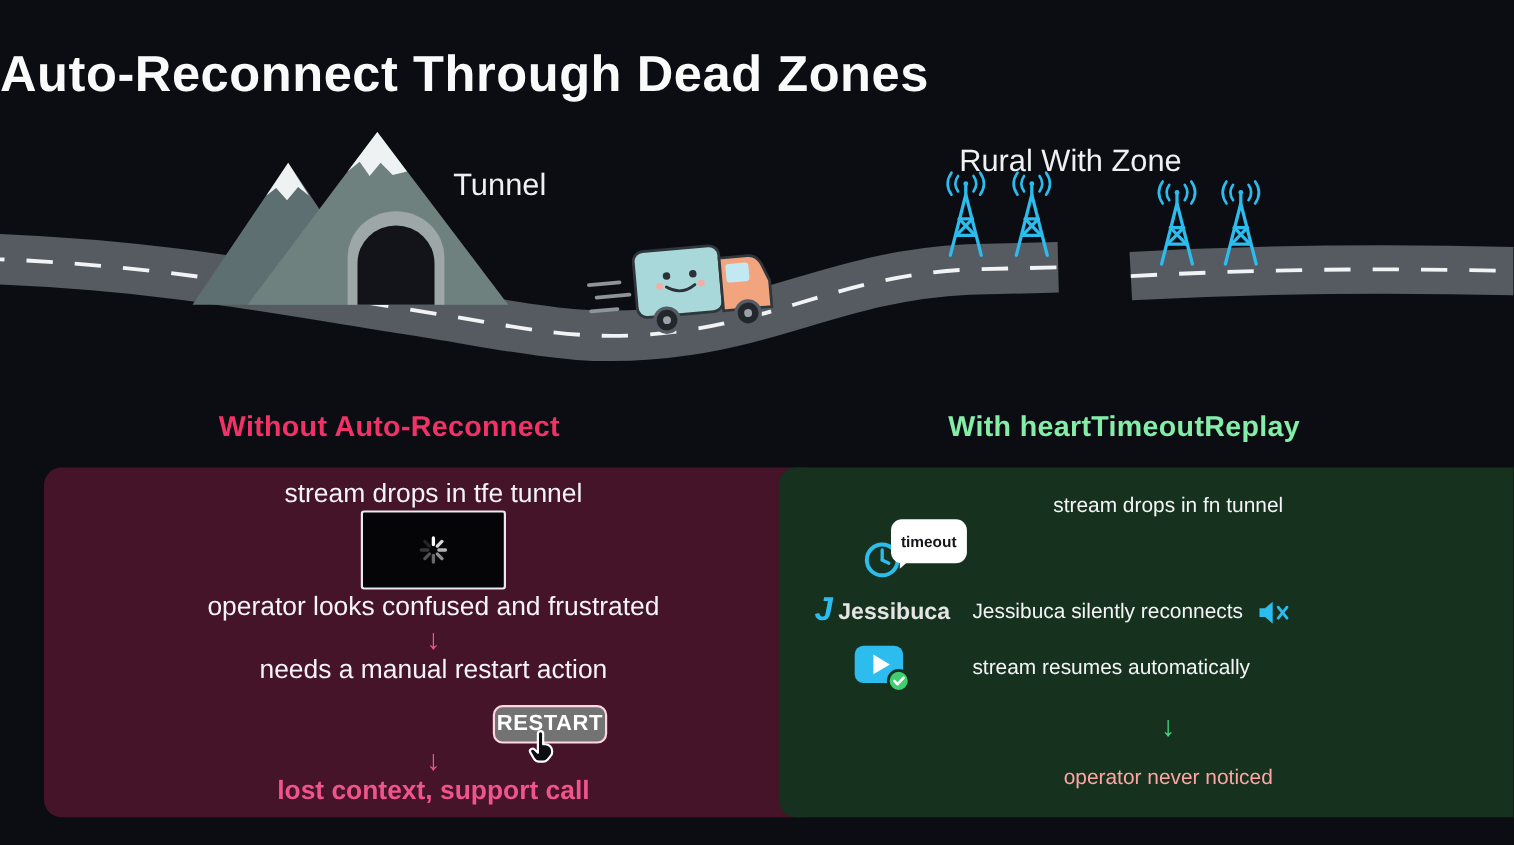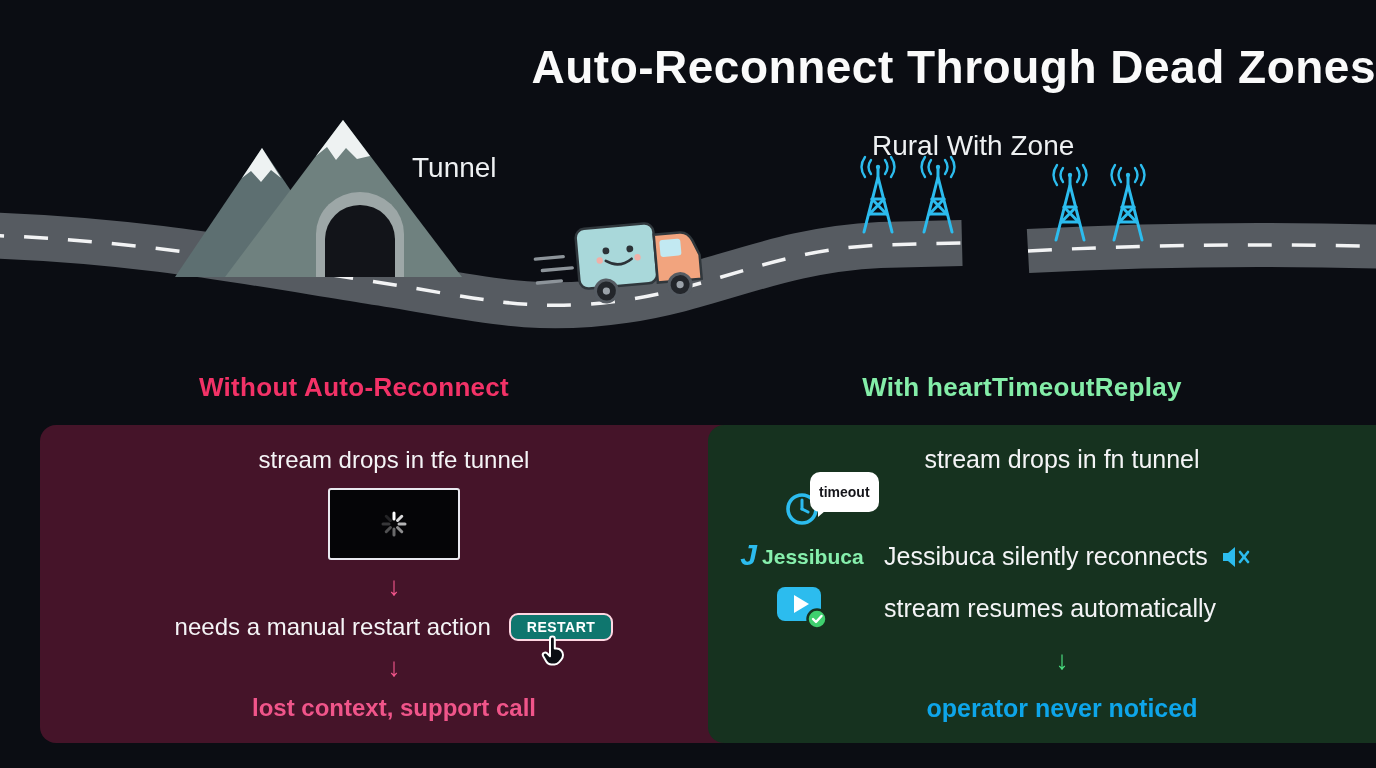--- a/index.html
+++ b/index.html
@@ -6,21 +6,21 @@
   html,body { width:1376px; height:768px; }
   body {
     background:#0b0d13;
     font-family:"Liberation Sans", sans-serif;
     color:#f2f2f2;
     overflow:hidden;
     position:relative;
   }
   .title {
     position:absolute; top:40px; left:0; width:100%;
-    text-align:right; font-size:46px; font-weight:bold; color:#fafafa;
+    text-align:left; font-size:46px; font-weight:bold; color:#fafafa;
     letter-spacing:.5px;
   }
   .scene { position:absolute; top:0; left:0; width:1376px; height:370px;padding-left:12px; }
   .scene-svg { position:absolute; top:0; left:0; width:1376px; height:370px; }
   .scene-label { position:absolute; font-size:28px; color:#eef0f2; }
   .tunnel-label { left:412px; top:152px; }
   .deadzone-label { left:872px; top:130px; }
 
   .panel-heading {
     position:absolute; top:372px; width:628px; text-align:center;
@@ -45,58 +45,58 @@
   .arrow { font-size:26px; font-weight:bold; line-height:1; }
   .arrow.pink  { color:#f0558a; }
   .arrow.green { color:#4ade80; }
 
   .player {
     width:132px; height:72px; background:#050507;
     border:2px solid #e9e9ef; border-radius:3px;
     display:flex; align-items:center; justify-content:center;
   }
 
-  .restart-row { display:flex; align-items:flex-end; gap:18px; }
+  .restart-row { display:flex; align-items:flex-end; gap:18px;flex-direction:column; }
   .restart-wrap { position:relative; display:inline-block; }
   .restart-btn {
-    background:#0f766e; color:#fff; font-weight:bold; font-size:14px;
+    background:#737373; color:#fff; font-weight:bold; font-size:20px;
     font-family:"Liberation Sans", sans-serif;
-    padding:4px 16px; border-radius:9px; border:2px solid #ffd7e2;
+    padding:4px 2px; border-radius:9px; border:2px solid #ffd7e2;
     letter-spacing:.5px; cursor:pointer;
   }
   .hand { position:absolute; left:30px; top:22px; }
 
   .g-body {
     height:100%; display:flex; flex-direction:column;
     justify-content:space-evenly; padding:6px 24px;
   }
   .g-row { display:flex; align-items:center; gap:12px; min-height:40px; }
   .g-row.center { justify-content:center; }
   .g-icon {
     width:140px; display:flex; align-items:center; justify-content:center;
     position:relative; flex:none;
   }
-  .g-text { font-size:25px; color:#f4f4f6; display:flex; align-items:center; gap:12px; }
-  .green-strong { color:#0ea5e9; font-weight:bold; }
+  .g-text { font-size:19px; color:#f4f4f6; display:flex; align-items:center; gap:12px; }
+  .green-strong { color:#fca5a5; font-weight:normal; }
 
   .timeout-badge {
     position:absolute; top:-16px; left:78px;
     background:#ffffff; color:#15151a; font-size:14px; font-weight:bold;
     padding:12px 9px; border-radius:10px; white-space:nowrap;
   }
   .timeout-badge::after {
     content:""; position:absolute; left:8px; bottom:-5px;
     border-top:6px solid #fff; border-right:7px solid transparent;
   }
 
   .logo-j {
     color:#2cbcee; font-size:30px; font-weight:800; font-style:italic;
     transform:translateY(-2px);
   }
-  .logo-word { color:#86efac; font-weight:bold; font-size:21px; margin-left:5px; }
+  .logo-word { color:#e5e5e5; font-weight:bold; font-size:21px; margin-left:5px; }
 </style>
 </head>
 <body>
 
 <div class="title">Auto-Reconnect Through Dead Zones</div>
 
 <div class="scene">
   <svg class="scene-svg" viewBox="0 0 1376 370">
     <defs>
       <g id="tower" stroke="#2cbcee" fill="none" stroke-width="3" stroke-linecap="round">
@@ -179,20 +179,21 @@
           <line x1="15" y1="4" x2="15" y2="10" transform="rotate(90 15 15)" opacity="0.7"></line>
           <line x1="15" y1="4" x2="15" y2="10" transform="rotate(135 15 15)" opacity="0.55"></line>
           <line x1="15" y1="4" x2="15" y2="10" transform="rotate(180 15 15)" opacity="0.4"></line>
           <line x1="15" y1="4" x2="15" y2="10" transform="rotate(225 15 15)" opacity="0.3"></line>
           <line x1="15" y1="4" x2="15" y2="10" transform="rotate(270 15 15)" opacity="0.2"></line>
           <line x1="15" y1="4" x2="15" y2="10" transform="rotate(315 15 15)" opacity="0.12"></line>
         </g>
       </svg>
     </div>
 
+    <div class="step">operator looks confused and frustrated</div>
     <div class="arrow pink">↓</div>
 
     <div class="restart-row">
       <span class="step">needs a manual restart action</span>
       <span class="restart-wrap">
         <button class="restart-btn">RESTART</button>
         <svg class="hand" width="28" height="32" viewBox="0 0 28 32">
           <path d="M11 4 c0-1.4 1.1-2.4 2.4-2.4 s2.4 1 2.4 2.4 v9.6 h1.8 c3.6 0 6.4 2.9 6.4 6.5 0 1.7-.6 3.3-1.7 4.5l-2.4 2.8 c-1.1 1.2-2.7 2-4.3 2 h-3.4 c-2 0-3.9-1.1-4.9-2.9 l-3.2-5.5 c-.6-1.1-.2-2.5 .9-3.1 1-.6 2.2-.4 3 .4 l3 3 z" fill="#0b0d13" stroke="#ffffff" stroke-width="2" stroke-linejoin="round"></path>
         </svg>
       </span>

